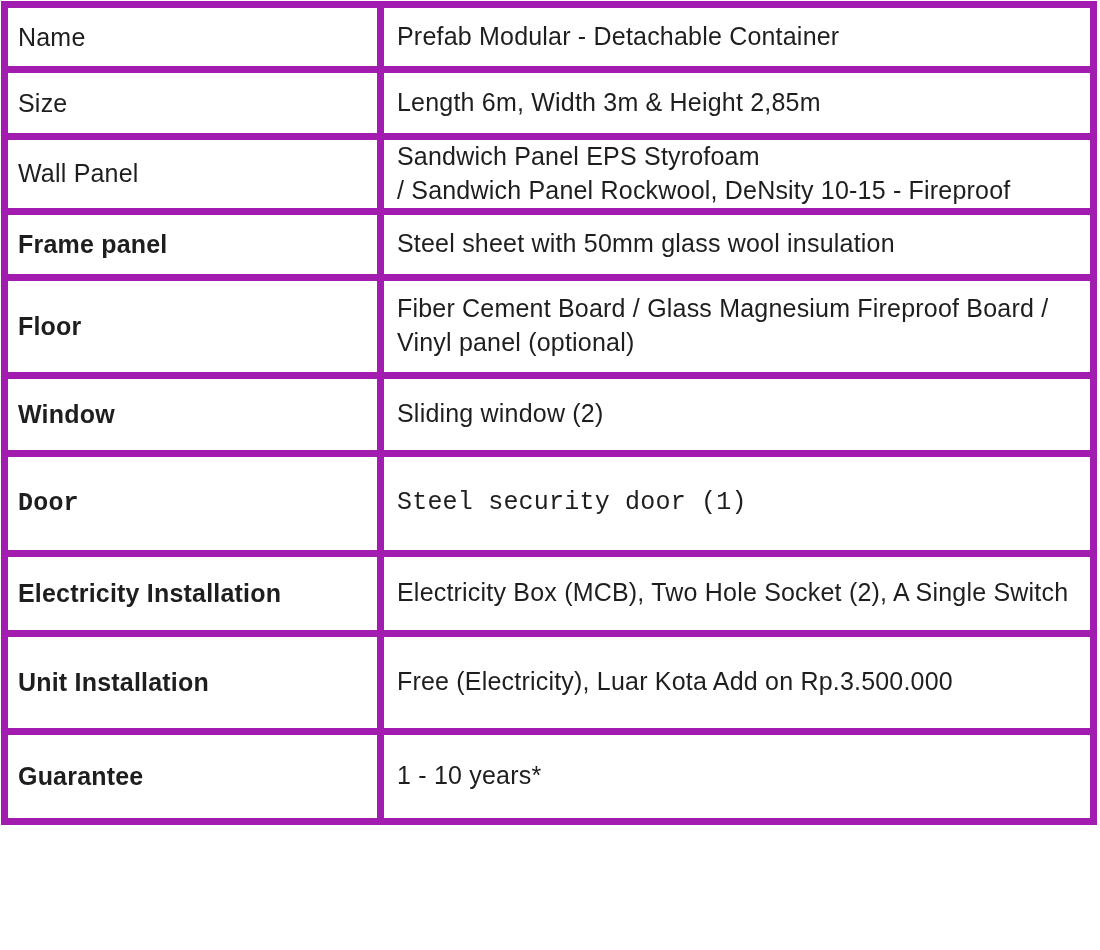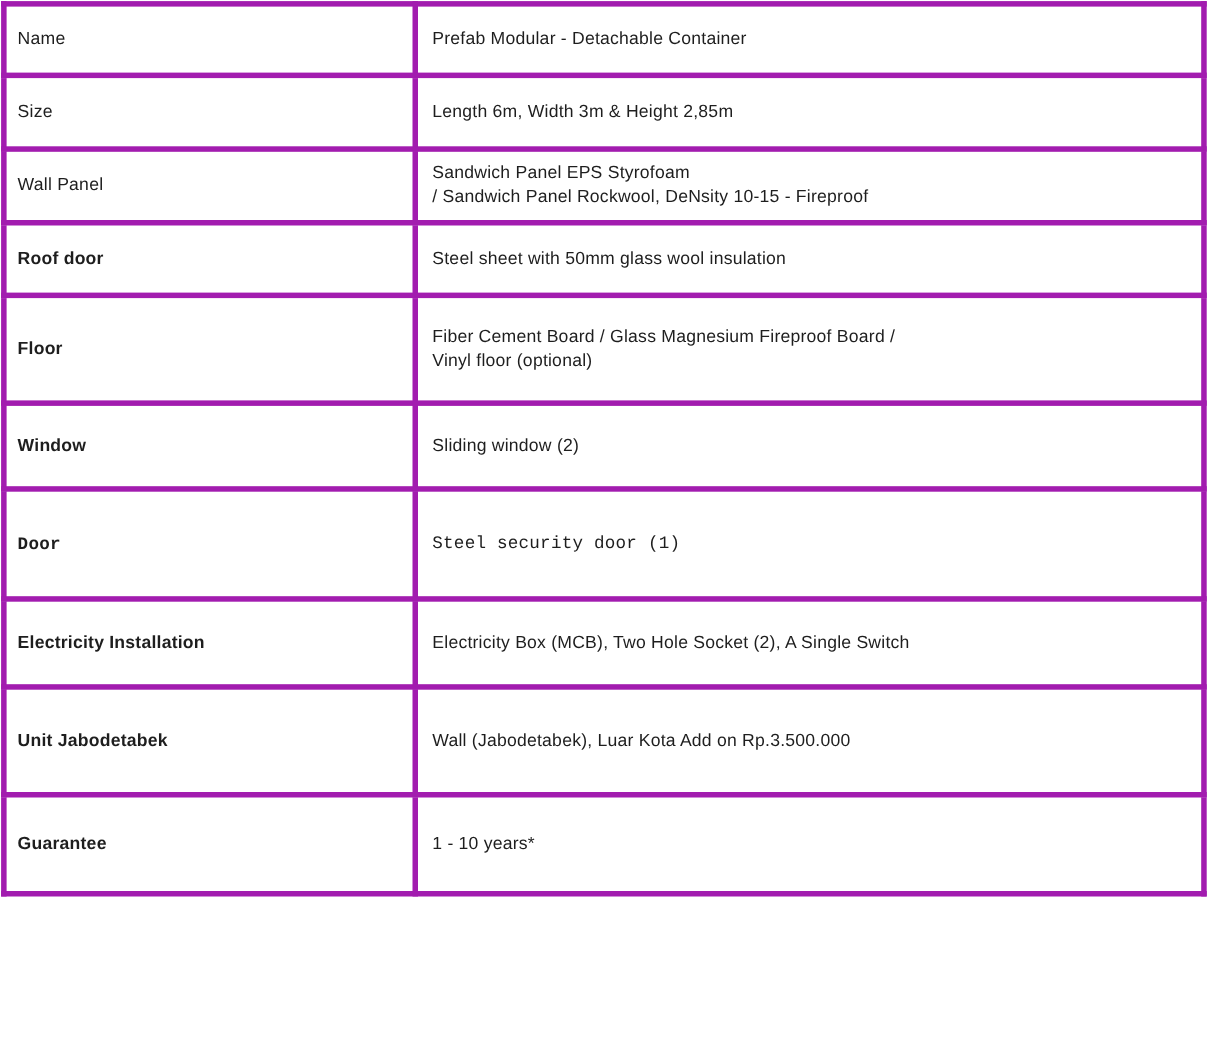--- a/index.html
+++ b/index.html
@@ -15,23 +15,23 @@
     overflow: hidden;
   }
   table.spec-table {
     border-collapse: collapse;
     table-layout: fixed;
     width: 1096px;
     margin-left: 1px;
     margin-top: 1px;
   }
   .spec-table td {
-    border: 5px solid #a21caf;
+    border: 7px solid #a21caf;
     vertical-align: middle;
-    font-size: 16px;
+    font-size: 25px;
     letter-spacing: 0.2px;
     overflow: hidden;
   }
   .spec-table td.label-cell {
     width: 351px;
     padding: 0 8px 0 10px;
     font-weight: 400;
   }
   .spec-table td.label-cell.bold {
     font-weight: 700;
@@ -67,42 +67,42 @@
       <tr>
         <td class="label-cell">Size</td>
         <td class="value-cell">Length 6m, Width 3m &amp; Height 2,85m</td>
       </tr>
       <tr>
         <td class="label-cell">Wall Panel</td>
         <td class="value-cell">Sandwich Panel EPS Styrofoam
 / Sandwich Panel Rockwool, DeNsity 10-15 - Fireproof</td>
       </tr>
       <tr>
-        <td class="label-cell bold">Roof door</td>
+        <td class="label-cell bold">Frame panel</td>
         <td class="value-cell">Steel sheet with 50mm glass wool insulation</td>
       </tr>
       <tr>
         <td class="label-cell bold">Floor</td>
         <td class="value-cell">Fiber Cement Board / Glass Magnesium Fireproof Board /
-Vinyl floor (optional)</td>
+Vinyl panel (optional)</td>
       </tr>
       <tr>
         <td class="label-cell bold">Window</td>
         <td class="value-cell">Sliding window (2)</td>
       </tr>
       <tr>
         <td class="label-cell bold">Door</td>
         <td class="value-cell">Steel security door (1)</td>
       </tr>
       <tr>
         <td class="label-cell bold">Electricity Installation</td>
         <td class="value-cell">Electricity Box (MCB), Two Hole Socket (2), A Single Switch</td>
       </tr>
       <tr>
-        <td class="label-cell bold">Unit Jabodetabek</td>
-        <td class="value-cell">Wall (Jabodetabek), Luar Kota Add on Rp.3.500.000</td>
+        <td class="label-cell bold">Unit Installation</td>
+        <td class="value-cell">Free (Electricity), Luar Kota Add on Rp.3.500.000</td>
       </tr>
       <tr>
         <td class="label-cell bold">Guarantee</td>
         <td class="value-cell">1 - 10 years*</td>
       </tr>
     </tbody>
 </table>
 
 </body></html>

